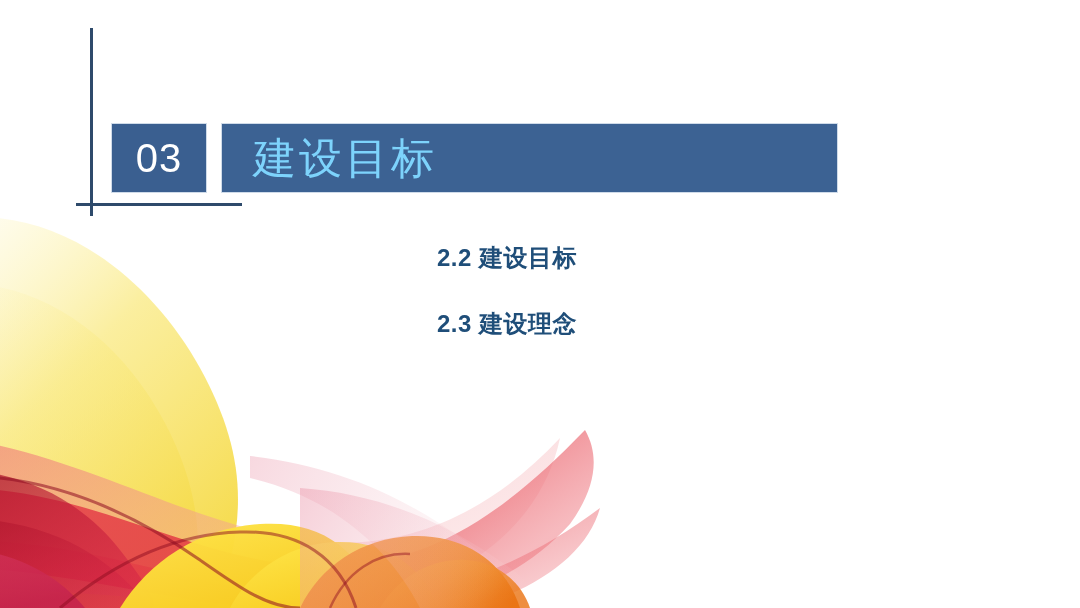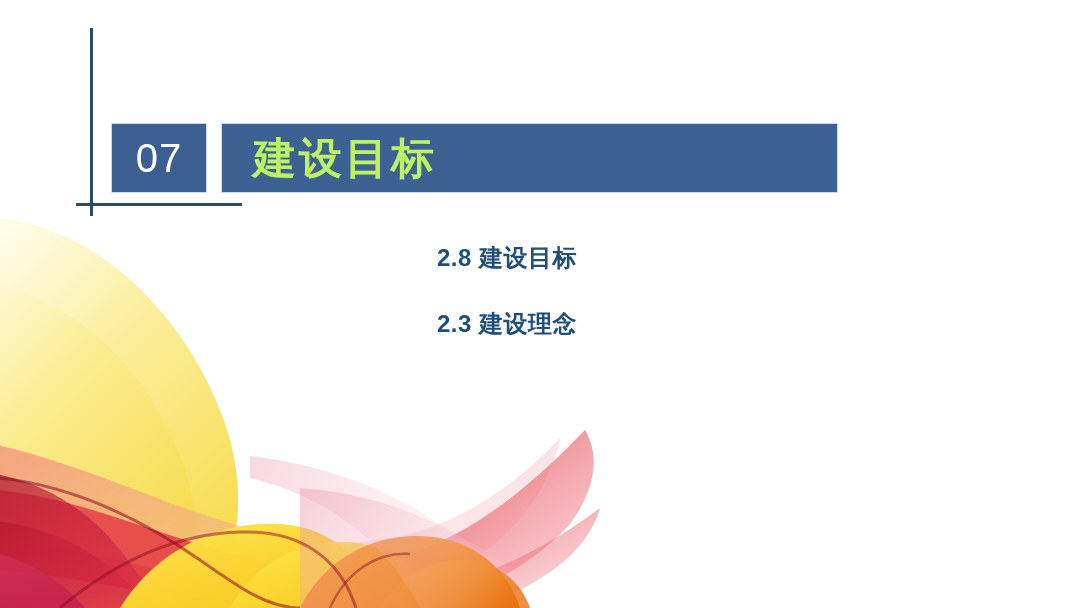--- a/index.html
+++ b/index.html
@@ -72,23 +72,23 @@
     left: 222px;
     top: 124px;
     width: 615px;
     height: 68px;
     background: #3c6293;
     box-shadow: 0 0 0 1px #cfdbe9;
     display: flex;
     align-items: center;
   }
   .title-banner-label {
-    color: #bef264;
+    color: #7dd3fc;
     font-size: 43px;
-    font-weight: 700;
+    font-weight: 400;
     letter-spacing: 3px;
     margin-left: 31px;
     line-height: 1;
   }
 
   
   #agenda-list {
     position: absolute;
     left: 437px;
     top: 246px;
@@ -175,25 +175,25 @@
 
     <path d="M -30,288 C 60,290 140,330 200,372 C 240,400 268,420 300,420" fill="none" stroke="#8e0b20" stroke-opacity="0.55" stroke-width="3"></path>
     <path d="M 60,420 C 110,378 170,346 240,344 C 300,342 340,370 356,420" fill="none" stroke="#8e0b20" stroke-opacity="0.5" stroke-width="3"></path>
     <path d="M 330,420 C 346,384 376,364 410,366" fill="none" stroke="#8e0b20" stroke-opacity="0.45" stroke-width="2.5"></path>
   </svg>
 
   <div class="rule-vertical"></div>
   <div class="rule-horizontal"></div>
 
   <div class="number-box">
-    <span class="number-box-label">07</span>
+    <span class="number-box-label">03</span>
   </div>
 
   <div class="title-banner">
     <span class="title-banner-label">建设目标</span>
   </div>
 
   <div id="agenda-list">
-    <div class="agenda-item">2.8 建设目标</div>
+    <div class="agenda-item">2.2 建设目标</div>
     <div class="agenda-item">2.3 建设理念</div>
   </div>
 
 </div>
 
 </body></html>

